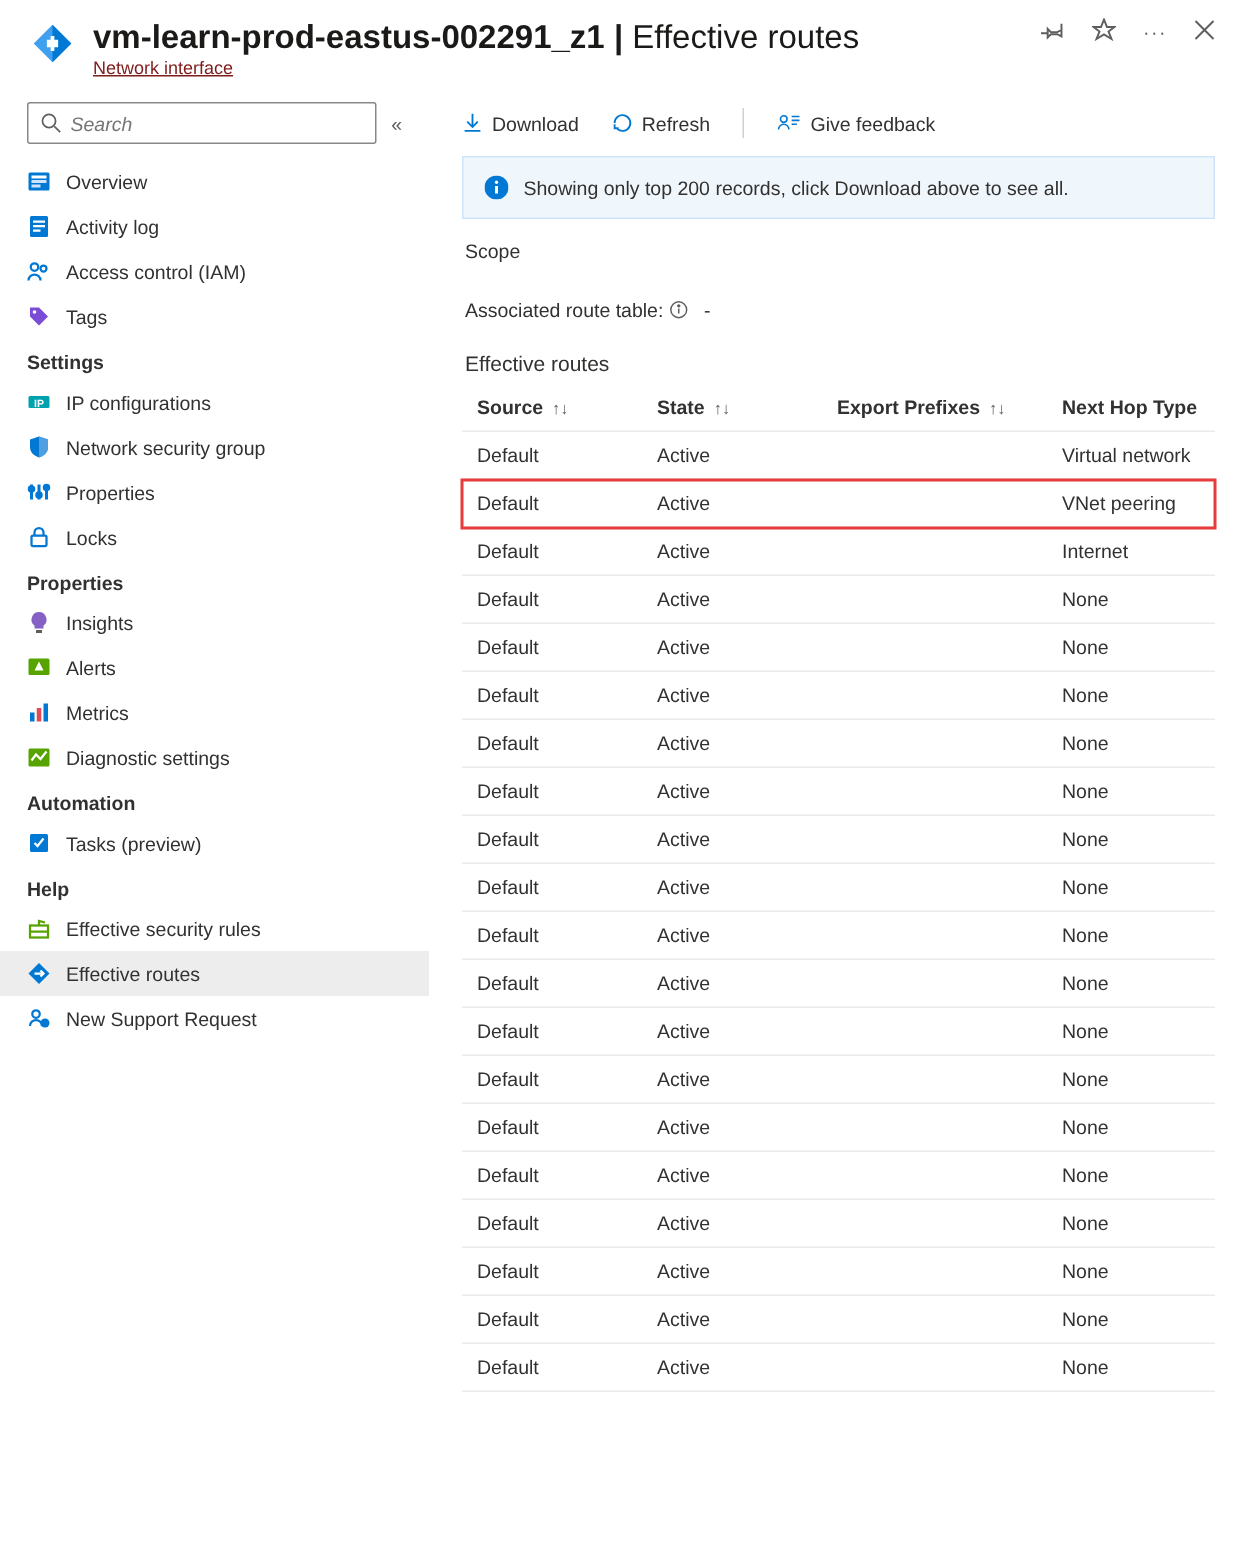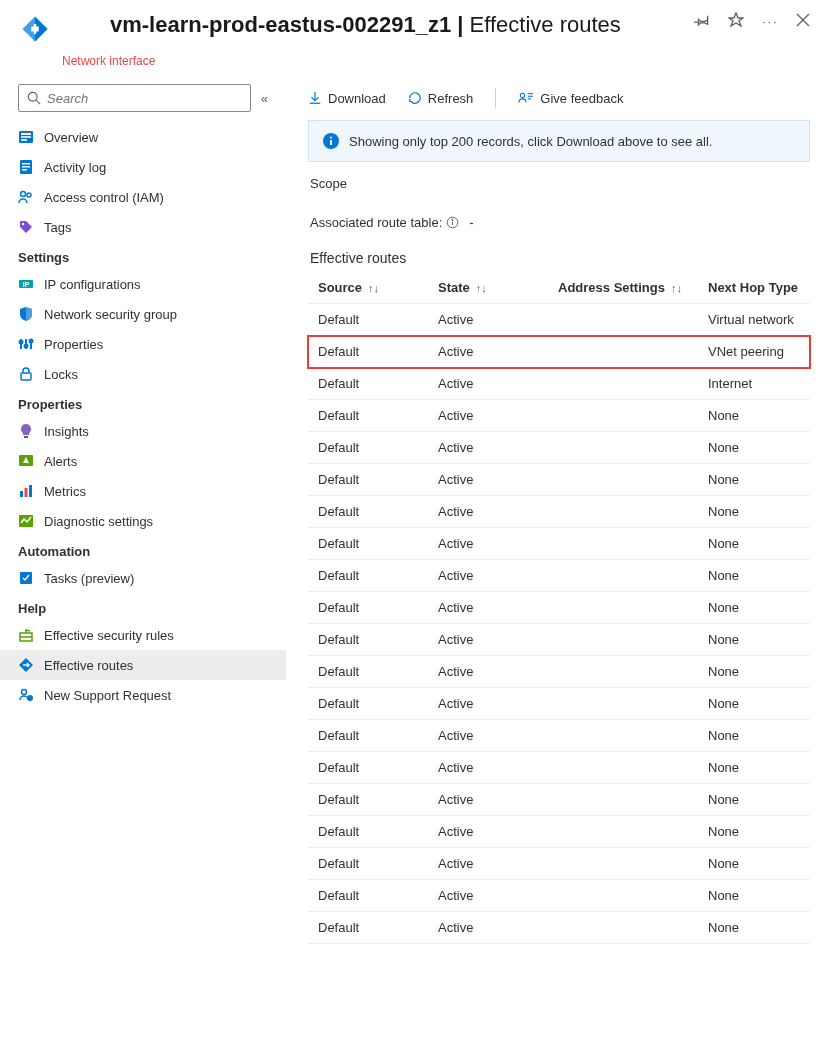--- a/index.html
+++ b/index.html
@@ -16,23 +16,23 @@
     display: flex;
     align-items: flex-start;
     padding: 12px 18px 6px 18px;
   }
   .header .icon-box {
     width: 34px; height: 34px;
     margin-right: 10px;
     display: flex; align-items: center; justify-content: center;
   }
   .header .title-area { flex: 1; }
-  .header .title-line { display: flex; align-items: flex-end; margin-left: 48px; }
+  .header .title-line { display: flex; align-items: flex-end; }
   .header h1 { font-size: 22px; font-weight: 600; color: #1b1a19; }
-  .header .subtitle { font-size: 12px; color: #ef4444; margin-top: 16px; }
+  .header .subtitle { font-size: 12px; color: #7f1d1d; margin-top: 0px; text-decoration: underline; }
   .header .actions { display: flex; gap: 18px; align-items: center; margin-left: auto; color: #605e5c; }
   .header .actions span { cursor: pointer; }
   .body { display: flex; height: calc(1040px - 56px); }
   .sidebar {
     width: 286px;
     padding: 6px 0 0 0;
     flex-shrink: 0;
   }
   .search-row {
     display: flex; align-items: center;
@@ -374,21 +374,21 @@
       <span style="margin-left:6px">-</span>
     </div>
 
     <div class="section-title">Effective routes</div>
 
     <table>
       <thead>
         <tr>
           <th class="col-src"><span>Source</span><span class="sort">↑↓</span></th>
           <th class="col-state"><span>State</span><span class="sort">↑↓</span></th>
-          <th class="col-pref"><span>Address Settings</span><span class="sort">↑↓</span></th>
+          <th class="col-pref"><span>Export Prefixes</span><span class="sort">↑↓</span></th>
           <th class="col-hop"><span>Next Hop Type</span></th>
         </tr>
       </thead>
       <tbody id="routes-body">
           <tr>
             <td>Default</td>
             <td>Active</td>
             <td></td>
             <td>Virtual network</td>
           </tr>

